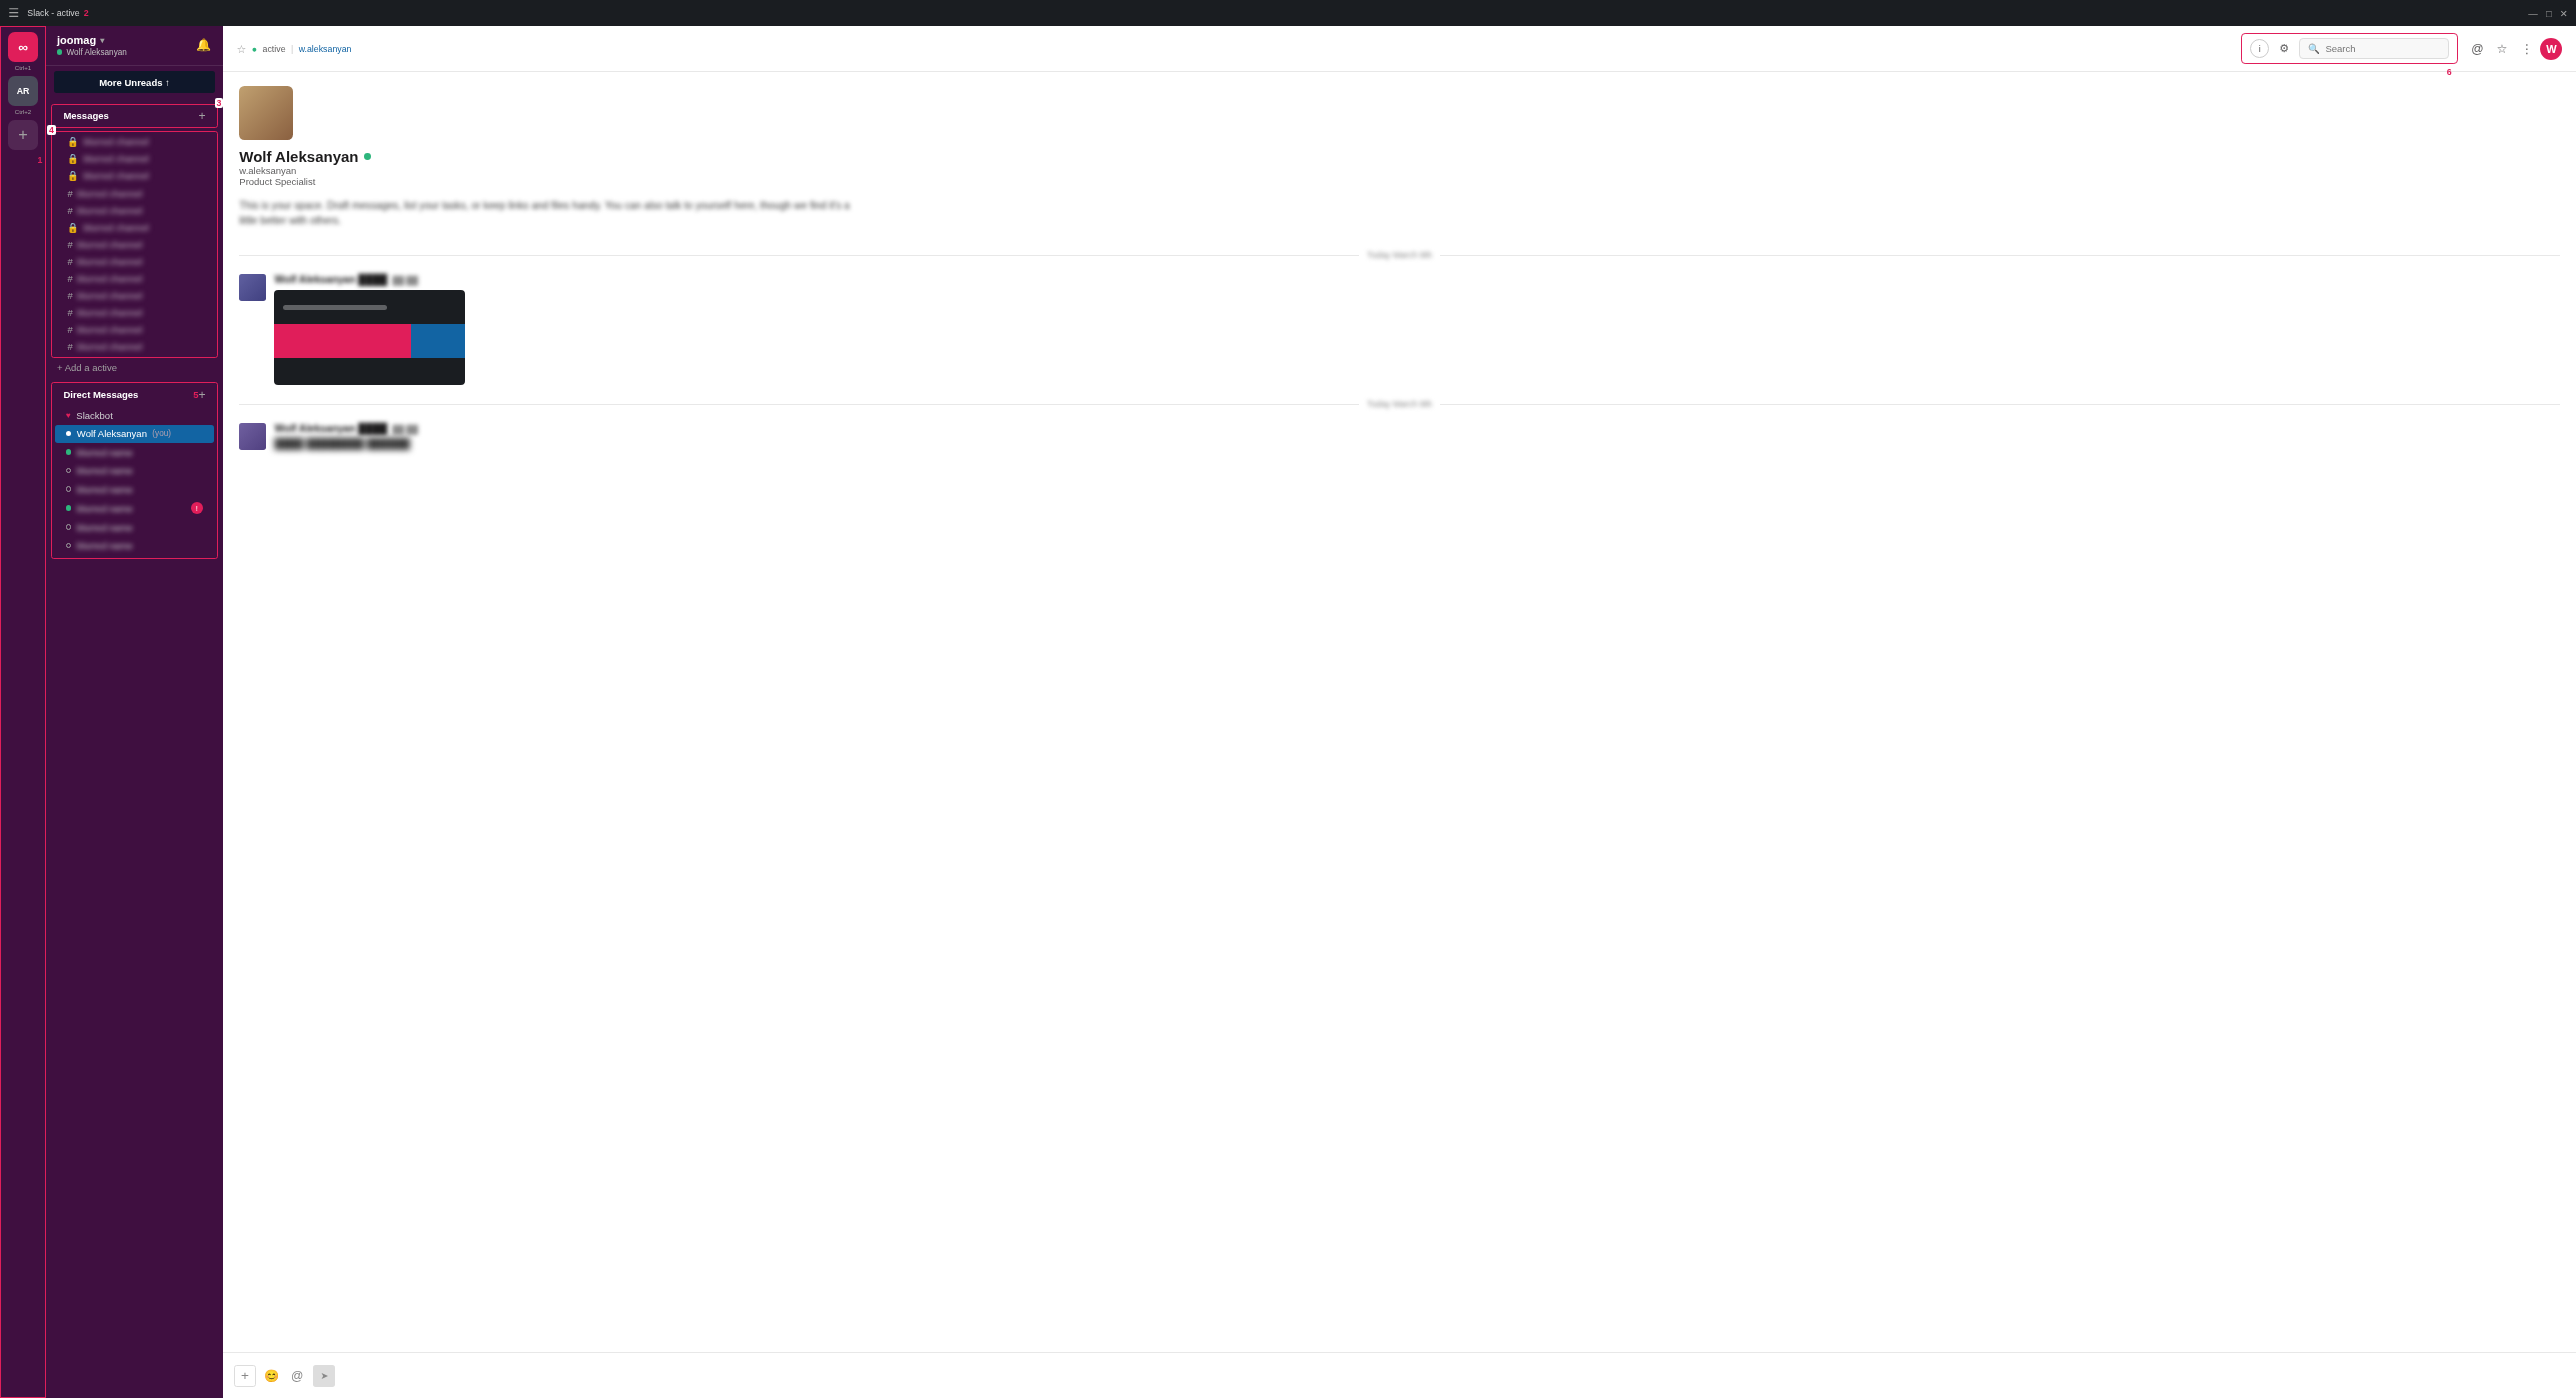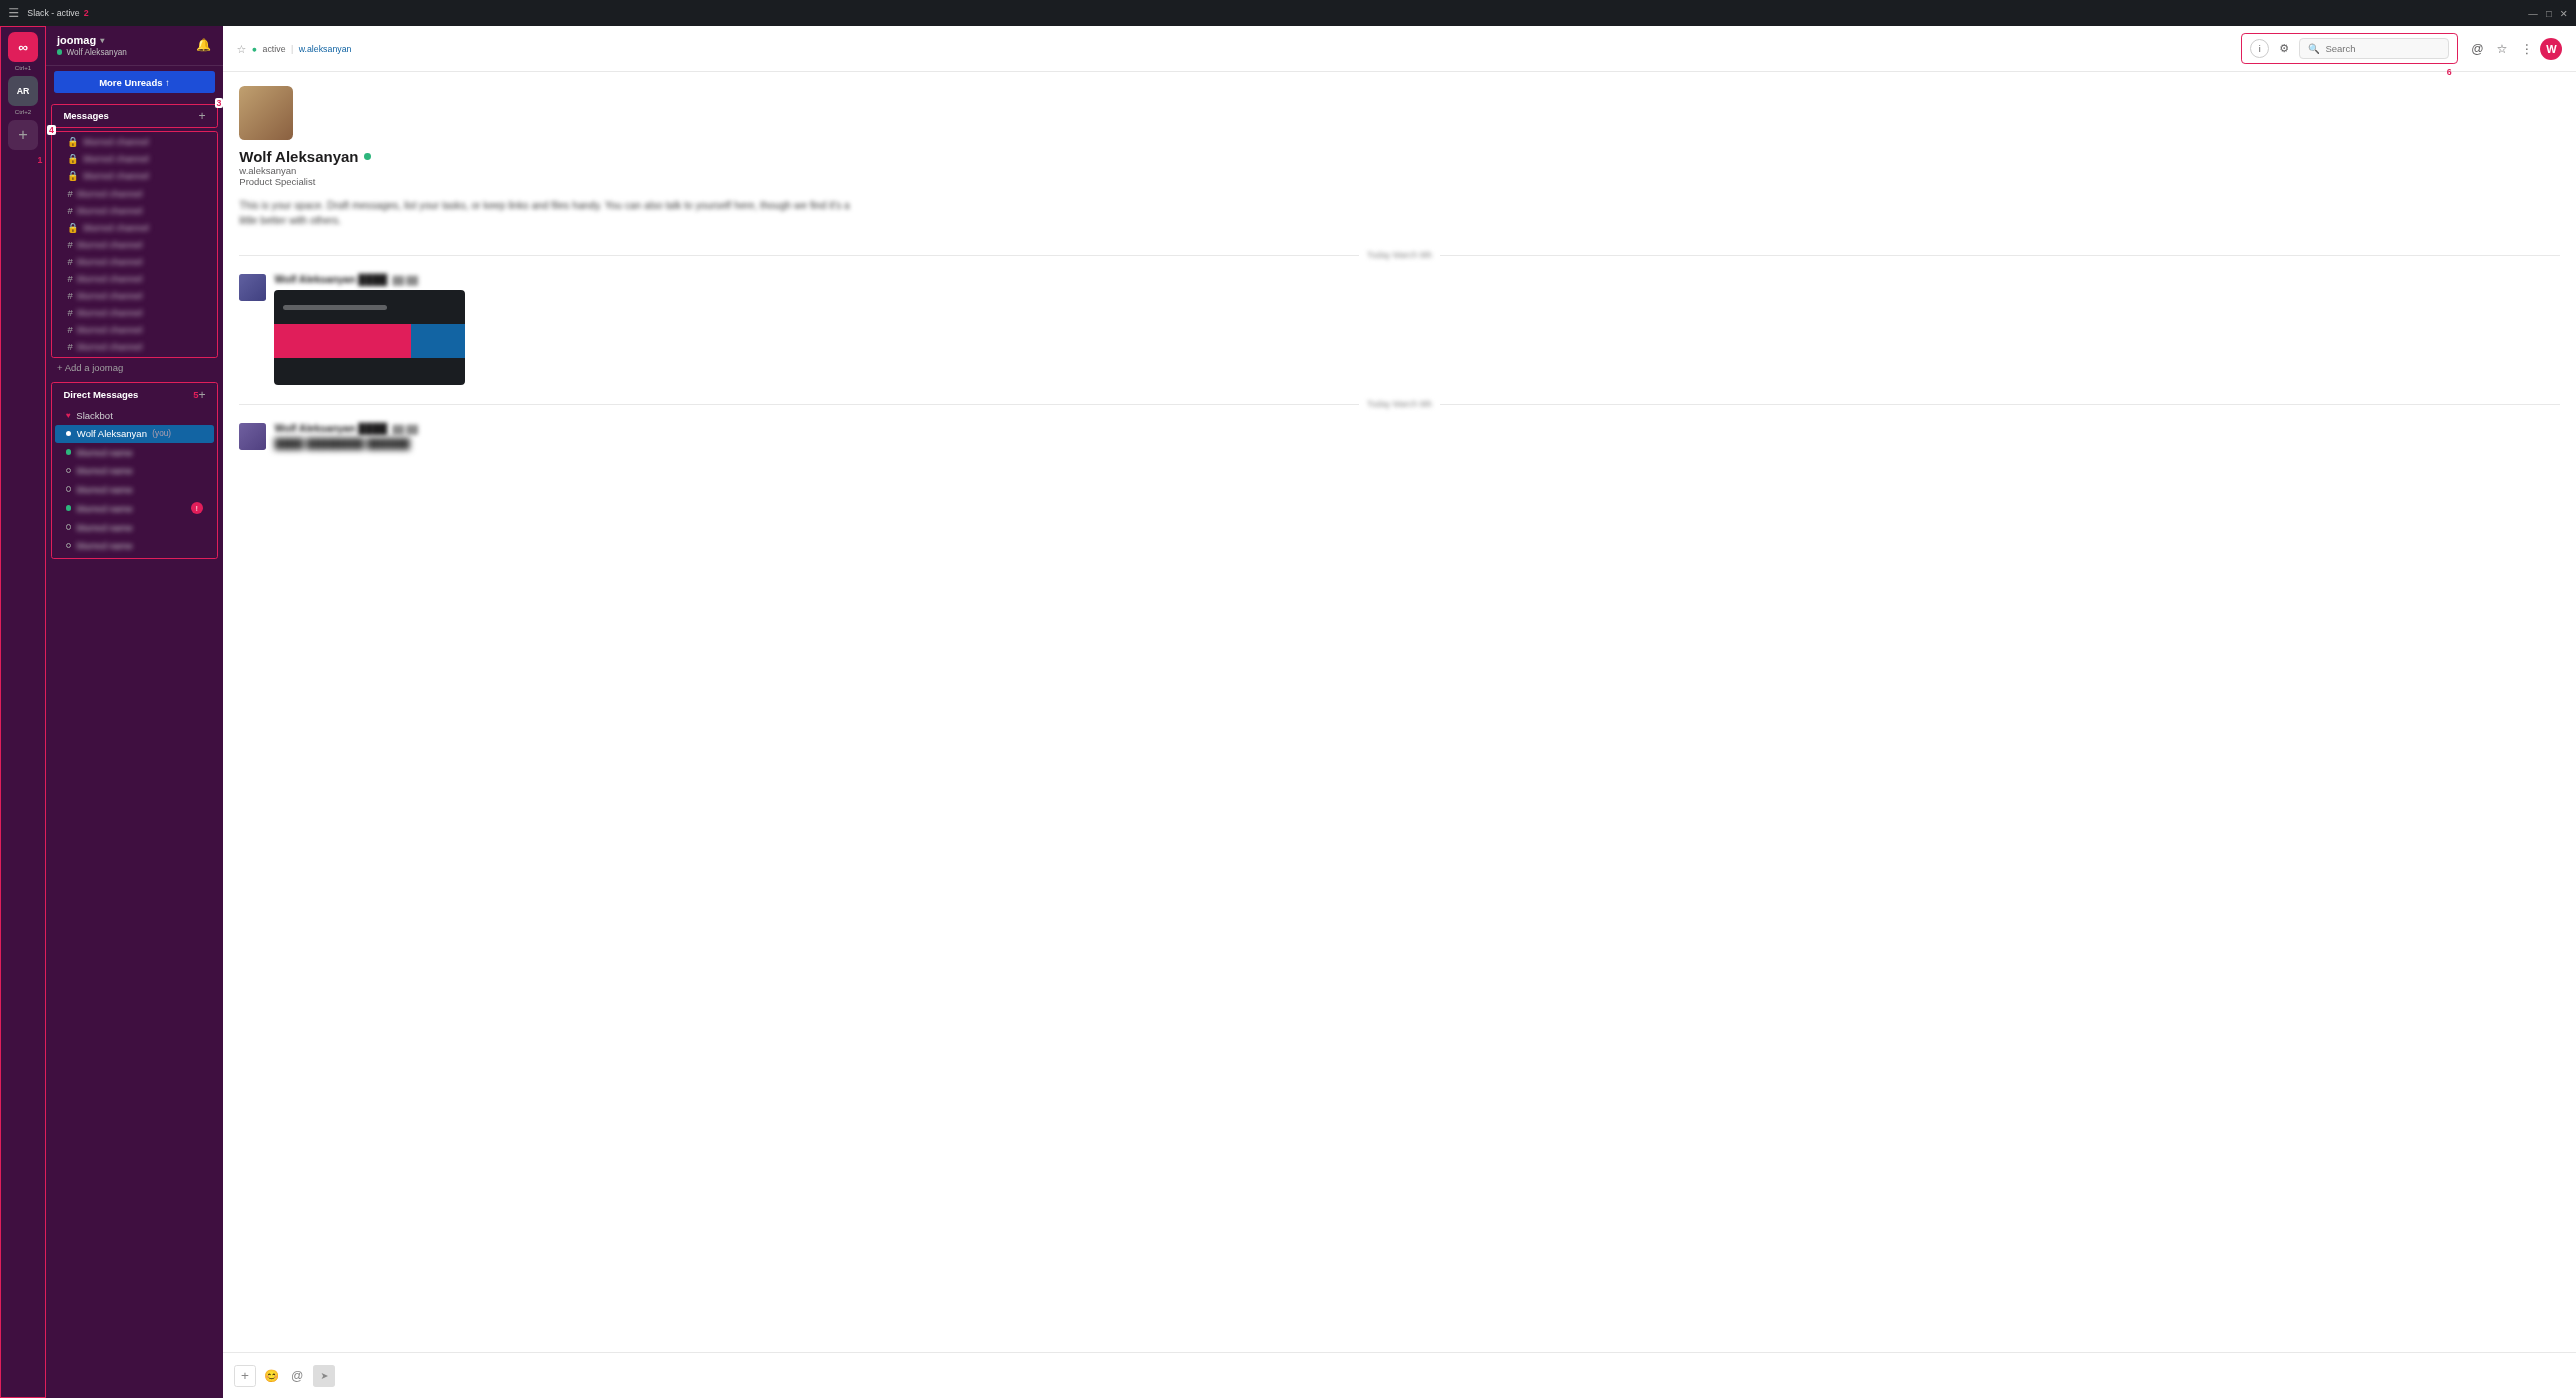--- a/index.html
+++ b/index.html
@@ -163,21 +163,21 @@
       border-radius: 50%;
       background: #2eb67d;
       display: inline-block;
     }
     .bell-icon {
       color: #a0a0a0;
       font-size: 12.2px;
       cursor: pointer;
     }
     .more-unreads-btn {
-      background: #1d4ed8;
+      background: #0f172a;
       color: white;
       border: none;
       border-radius: 2.7px;
       padding: 5.4px 11px;
       margin: 5.4px 8.2px;
       cursor: pointer;
       display: flex;
       align-items: center;
       justify-content: center;
       gap: 4.1px;
@@ -750,21 +750,21 @@
         <div class="channel-item">
           <span class="channel-prefix">#</span>
           <span class="channel-name" style="filter:blur(2.7px);">blurred channel</span>
         </div>
         <div class="channel-item">
           <span class="channel-prefix">#</span>
           <span class="channel-name" style="filter:blur(2.7px);">blurred channel</span>
         </div>
       </div>
 
-      <div class="add-channel">+ Add a joomag</div>
+      <div class="add-channel">+ Add a active</div>
     </div>
 
     <div class="dm-section">
       <div class="dm-header">
         <span class="section-title">Direct Messages</span>
         <span class="annotation-5">5</span>
         <span class="section-add">+</span>
       </div>
 
       <div class="dm-item">

